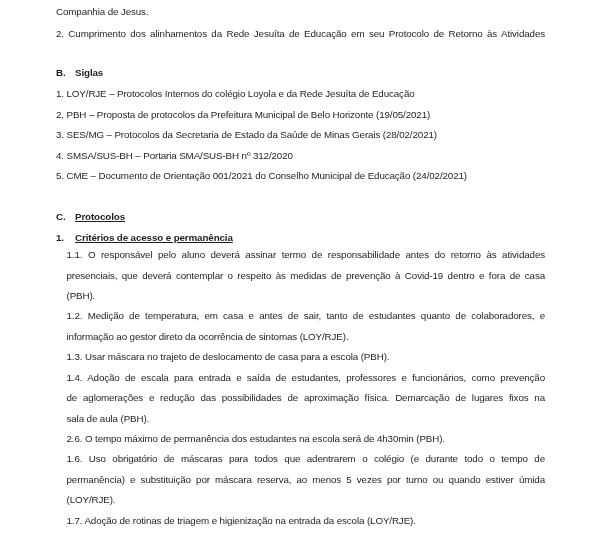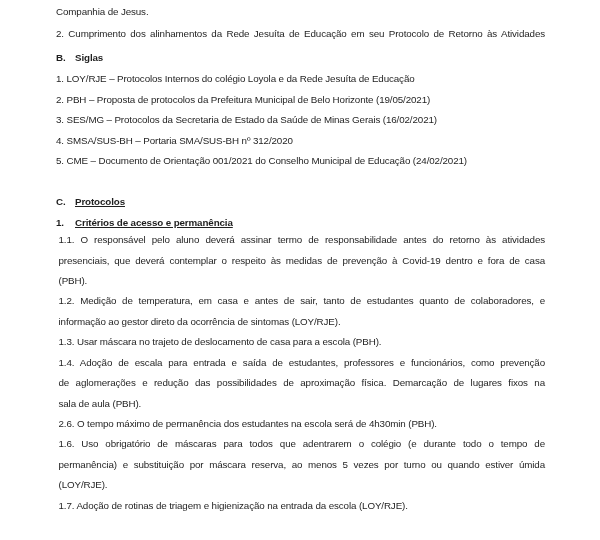--- a/index.html
+++ b/index.html
@@ -18,42 +18,42 @@
     padding: 0.5px 55px 0 56px;
     font-size: 9.8px;
     letter-spacing: -0.12px;
     border-radius: 10px;
   }
   .line { white-space: normal; }
   .just { text-align: justify; text-align-last: justify; }
   .heading { font-weight: bold; }
   .hlabel { display: inline-block; width: 19px; font-weight: bold; }
   .intro .line { line-height: 22.4px; }
-  .siglas { margin-top: 3px; }
+  .siglas { margin-top: 18px; }
   .siglas .line { line-height: 20.6px; }
   .c-head { margin-top: 20.4px; text-decoration: underline; }
   .c-head .line { line-height: 20.5px; }
   .protocols { margin-top: -3px; padding-left: 2.5px; }
-  .protocols .line { line-height: 20.4px; }
+  .protocols .line { line-height: 20.4px; margin-left: 8px; }
 </style>
 </head>
 <body>
 
 <div class="page">
 
   <section class="intro">
     <div class="line">Companhia de Jesus.</div>
     <div class="line just">2. Cumprimento dos alinhamentos da Rede Jesuíta de Educação em seu Protocolo de Retorno às Atividades</div>
   </section>
 
   <section class="siglas">
     <div class="line heading"><span class="hlabel">B.</span><span>Siglas</span></div>
     <div class="line">1. LOY/RJE – Protocolos Internos do colégio Loyola e da Rede Jesuíta de Educação</div>
     <div class="line">2. PBH – Proposta de protocolos da Prefeitura Municipal de Belo Horizonte (19/05/2021)</div>
-    <div class="line">3. SES/MG – Protocolos da Secretaria de Estado da Saúde de Minas Gerais (16/02/2021)</div>
+    <div class="line">3. SES/MG – Protocolos da Secretaria de Estado da Saúde de Minas Gerais (28/02/2021)</div>
     <div class="line">4. SMSA/SUS-BH – Portaria SMA/SUS-BH nº 312/2020</div>
     <div class="line">5. CME – Documento de Orientação 001/2021 do Conselho Municipal de Educação (24/02/2021)</div>
   </section>
 
   <section class="c-head">
     <div class="line heading"><span class="hlabel">C.</span><span>Protocolos</span></div>
     <div class="line heading"><span class="hlabel">1.</span><span>Critérios de acesso e permanência</span></div>
   </section>
 
   <section class="protocols">

